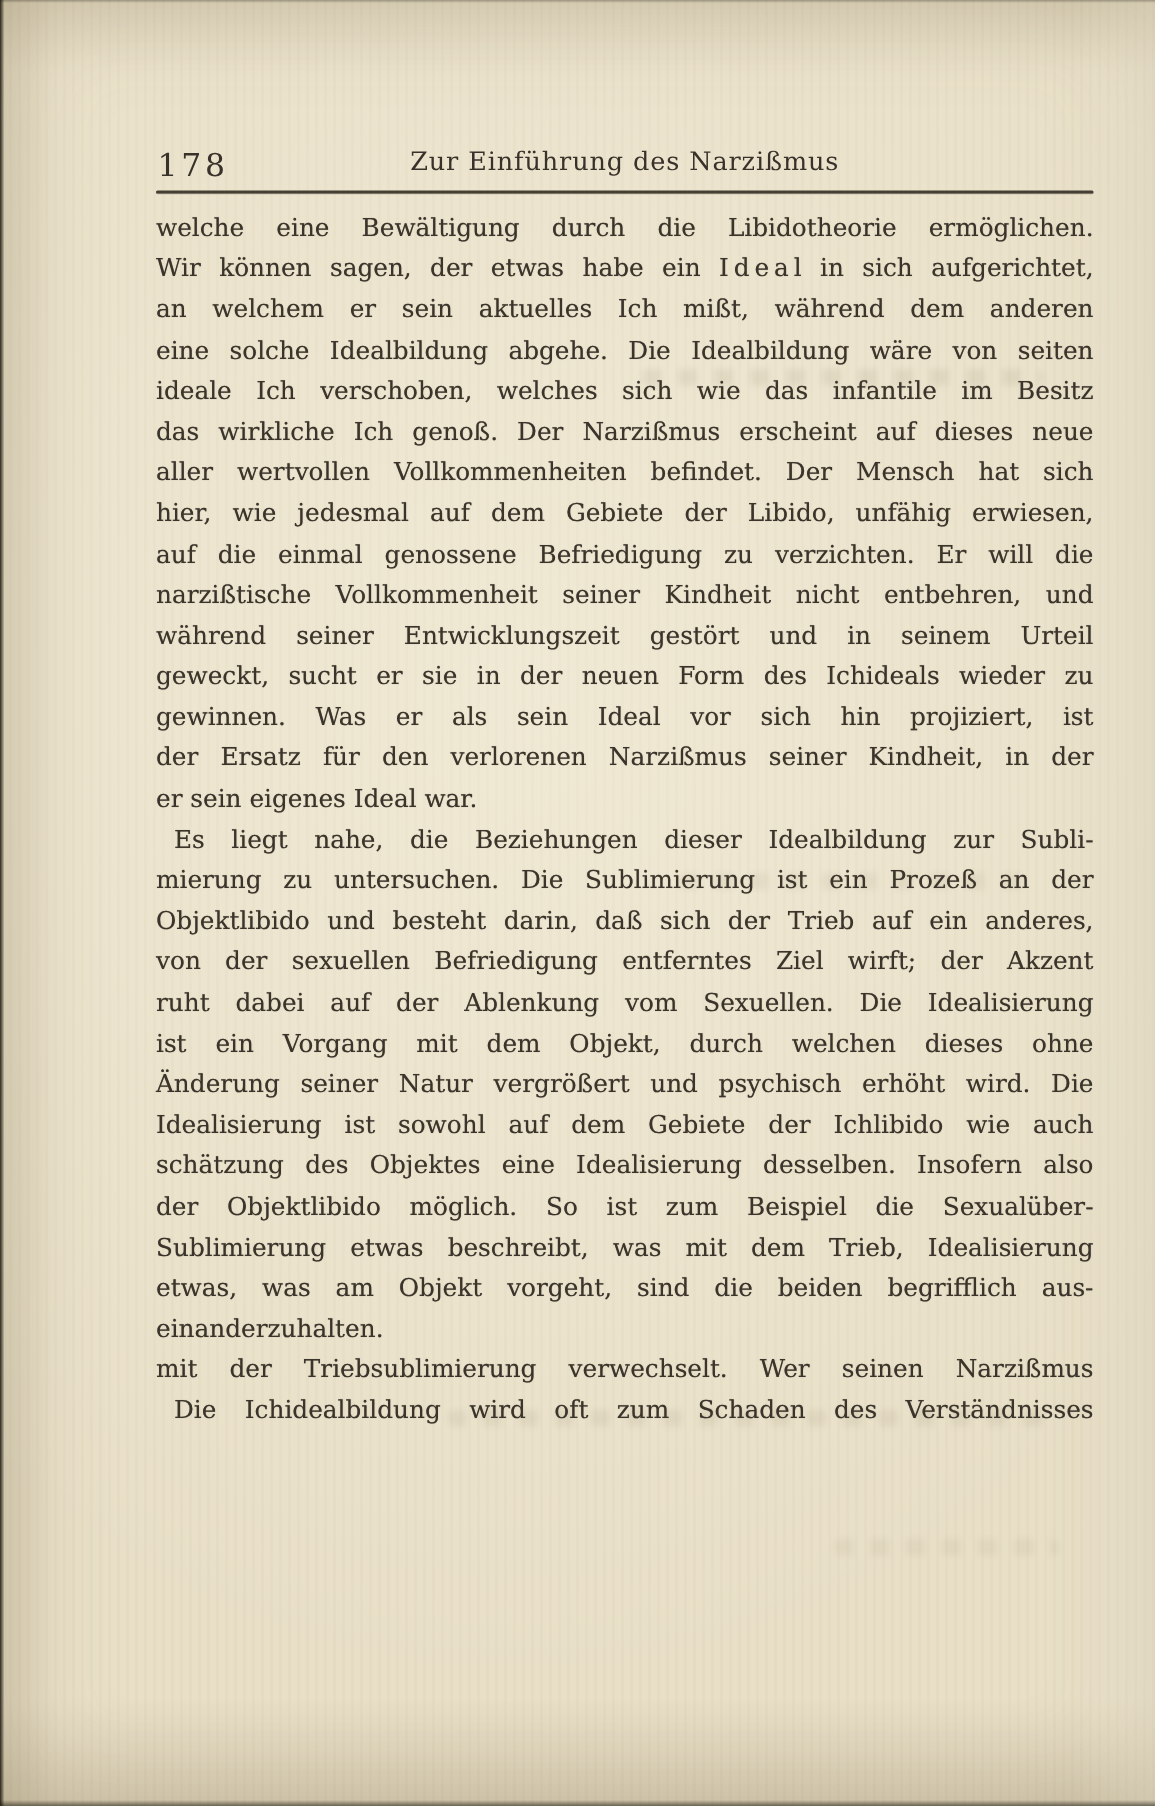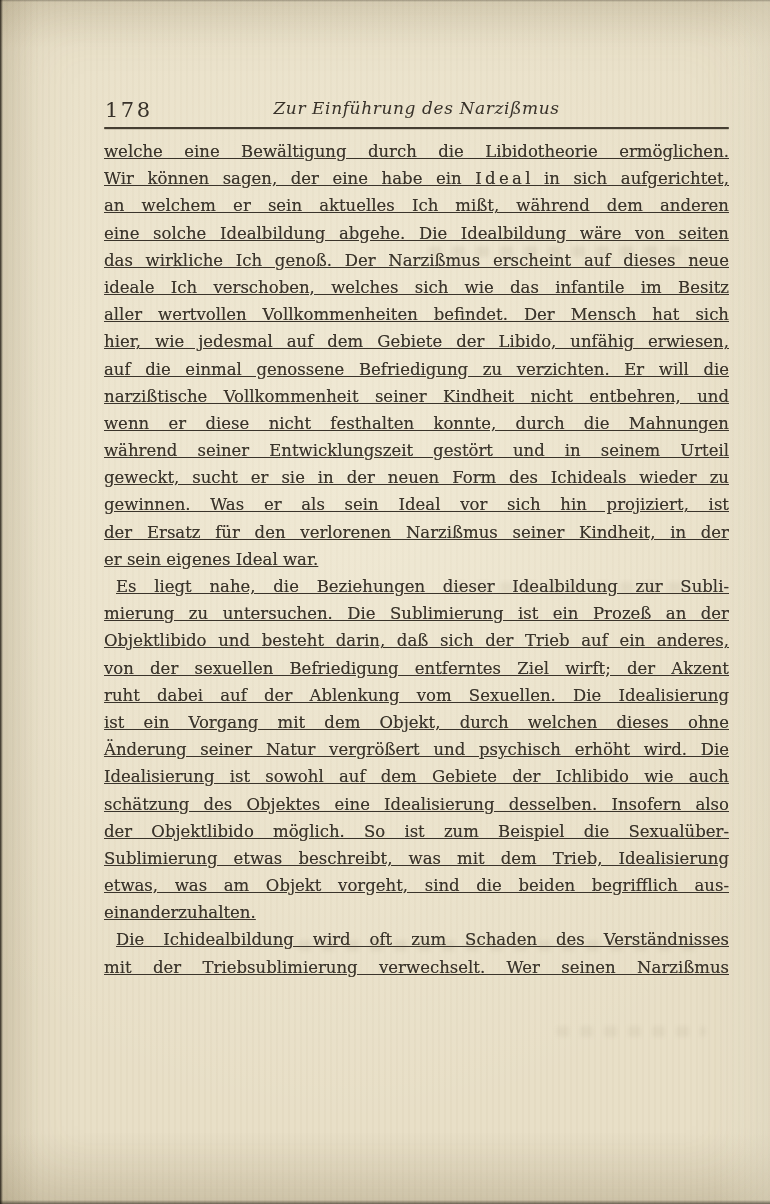--- a/index.html
+++ b/index.html
@@ -31,41 +31,40 @@
 
   .running-head {
     position: absolute; left: 104px; top: 98px; width: 625px; height: 24px;
   }
   .pageno {
     position: absolute; left: 1px; top: 0;
     font-size: 21px; letter-spacing: 2.5px; color: #38322a;
   }
   .running-title {
     position: absolute; left: 0; right: 0; top: 0;
-    text-align: center; font-style: italic;
+    text-align: center; 
     font-size: 17px; letter-spacing: 0.6px; color: #38322a;
   }
   .head-rule {
     position: absolute; left: 104px; top: 127px; width: 625px; height: 2px;
     background: #453e32;
     box-shadow: 0 0.5px 0 rgba(69,62,50,0.35);
     border-radius: 1px;
   }
 
   .text-block {
     position: absolute; left: 104px; top: 138px; width: 625px;
     font-size: 16.5px; color: var(--ink, #3a342b);
   }
   .line {
     height: 27.2px; line-height: 27.2px;
     white-space: normal;
     text-align: justify;
     text-align-last: justify;
     text-shadow: 0 0 0.5px rgba(58,52,43,0.55);
-    text-decoration: underline;
   }
   .line.indent { text-indent: 12px; }
   .line.end { text-align-last: left; }
 
   
   .smudge {
     position: absolute; height: 11px; border-radius: 5px;
     background: repeating-linear-gradient(90deg,
       rgba(96,84,58,0.30) 0 13px, rgba(96,84,58,0) 13px 24px);
     filter: blur(2.2px); opacity: 0.28; pointer-events: none;
@@ -82,50 +81,49 @@
 
   <div class="running-head">
     <span class="pageno">178</span>
     <span class="running-title">Zur Einführung des Narzißmus</span>
   </div>
 
   <div class="head-rule"></div>
 
   <main class="text-block">
       <div class="line">welche eine Bewältigung durch die Libidotheorie ermöglichen.</div>
-      <div class="line">Wir können sagen, der eine habe ein I d e a l in sich aufgerichtet,</div>
+      <div class="line">Wir können sagen, der etwas habe ein I d e a l in sich aufgerichtet,</div>
       <div class="line">an welchem er sein aktuelles Ich mißt, während dem anderen</div>
       <div class="line">eine solche Idealbildung abgehe. Die Idealbildung wäre von seiten</div>
+      <div class="line">ideale Ich verschoben, welches sich wie das infantile im Besitz</div>
       <div class="line">das wirkliche Ich genoß. Der Narzißmus erscheint auf dieses neue</div>
-      <div class="line">ideale Ich verschoben, welches sich wie das infantile im Besitz</div>
       <div class="line">aller wertvollen Vollkommenheiten befindet. Der Mensch hat sich</div>
       <div class="line">hier, wie jedesmal auf dem Gebiete der Libido, unfähig erwiesen,</div>
       <div class="line">auf die einmal genossene Befriedigung zu verzichten. Er will die</div>
       <div class="line">narzißtische Vollkommenheit seiner Kindheit nicht entbehren, und</div>
-      <div class="line">wenn er diese nicht festhalten konnte, durch die Mahnungen</div>
       <div class="line">während seiner Entwicklungszeit gestört und in seinem Urteil</div>
       <div class="line">geweckt, sucht er sie in der neuen Form des Ichideals wieder zu</div>
       <div class="line">gewinnen. Was er als sein Ideal vor sich hin projiziert, ist</div>
       <div class="line">der Ersatz für den verlorenen Narzißmus seiner Kindheit, in der</div>
       <div class="line end">er sein eigenes Ideal war.</div>
       <div class="line indent">Es liegt nahe, die Beziehungen dieser Idealbildung zur Subli-</div>
       <div class="line">mierung zu untersuchen. Die Sublimierung ist ein Prozeß an der</div>
       <div class="line">Objektlibido und besteht darin, daß sich der Trieb auf ein anderes,</div>
       <div class="line">von der sexuellen Befriedigung entferntes Ziel wirft; der Akzent</div>
       <div class="line">ruht dabei auf der Ablenkung vom Sexuellen. Die Idealisierung</div>
       <div class="line">ist ein Vorgang mit dem Objekt, durch welchen dieses ohne</div>
       <div class="line">Änderung seiner Natur vergrößert und psychisch erhöht wird. Die</div>
       <div class="line">Idealisierung ist sowohl auf dem Gebiete der Ichlibido wie auch</div>
       <div class="line">schätzung des Objektes eine Idealisierung desselben. Insofern also</div>
       <div class="line">der Objektlibido möglich. So ist zum Beispiel die Sexualüber-</div>
       <div class="line">Sublimierung etwas beschreibt, was mit dem Trieb, Idealisierung</div>
       <div class="line">etwas, was am Objekt vorgeht, sind die beiden begrifflich aus-</div>
       <div class="line end">einanderzuhalten.</div>
+      <div class="line">mit der Triebsublimierung verwechselt. Wer seinen Narzißmus</div>
       <div class="line indent">Die Ichidealbildung wird oft zum Schaden des Verständnisses</div>
-      <div class="line">mit der Triebsublimierung verwechselt. Wer seinen Narzißmus</div>
     </main>
 
   <div class="smudge s1"></div>
   <div class="smudge s2"></div>
   <div class="smudge s3"></div>
   <div class="smudge s4"></div>
 
   <div class="edge edge-left"></div>
   <div class="edge edge-bottom"></div>
   <div class="edge edge-top"></div>

